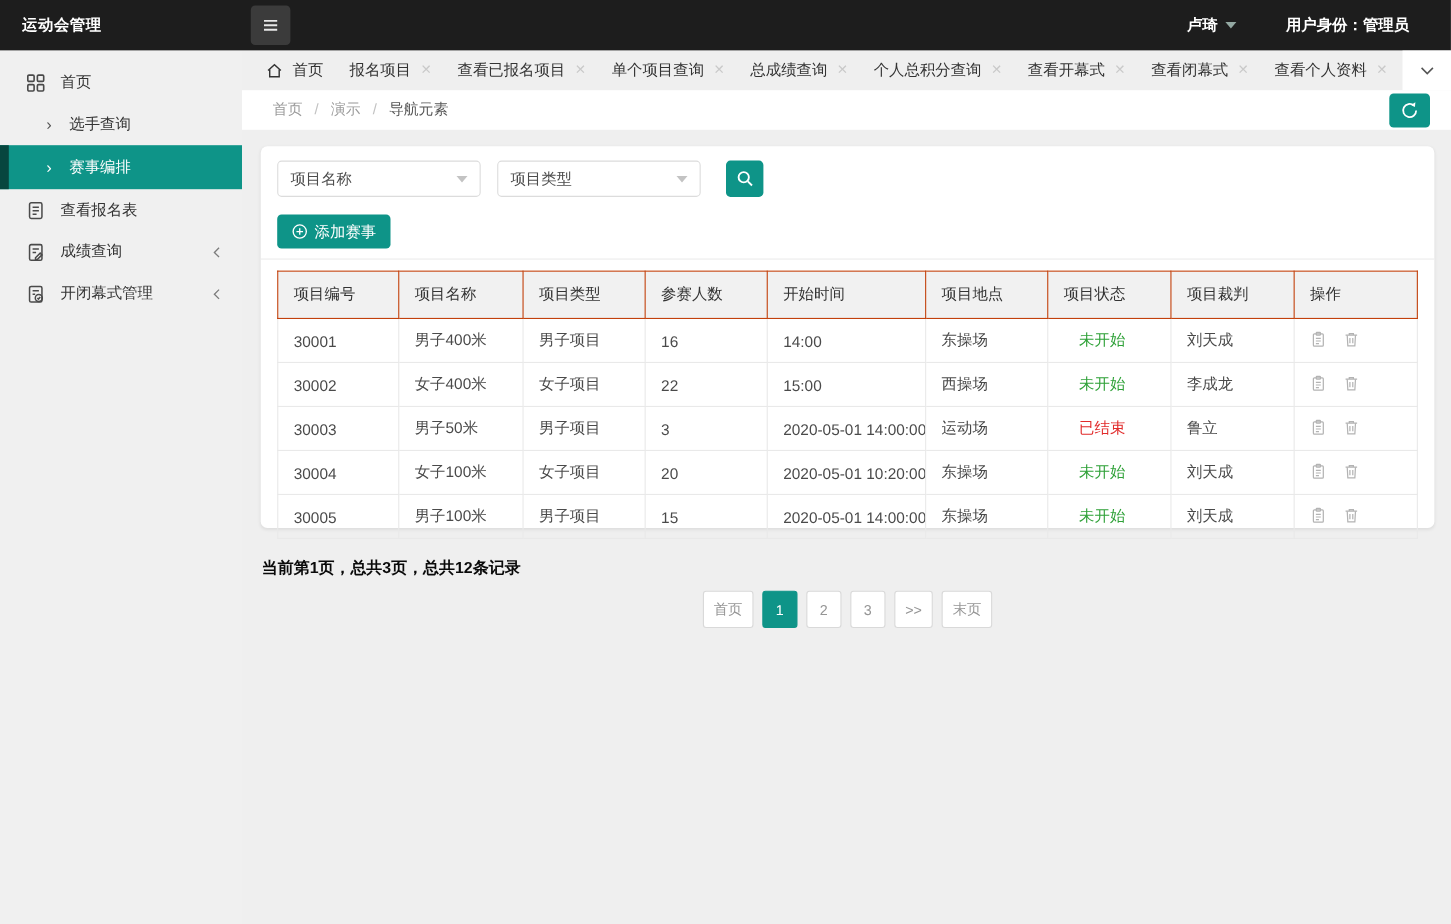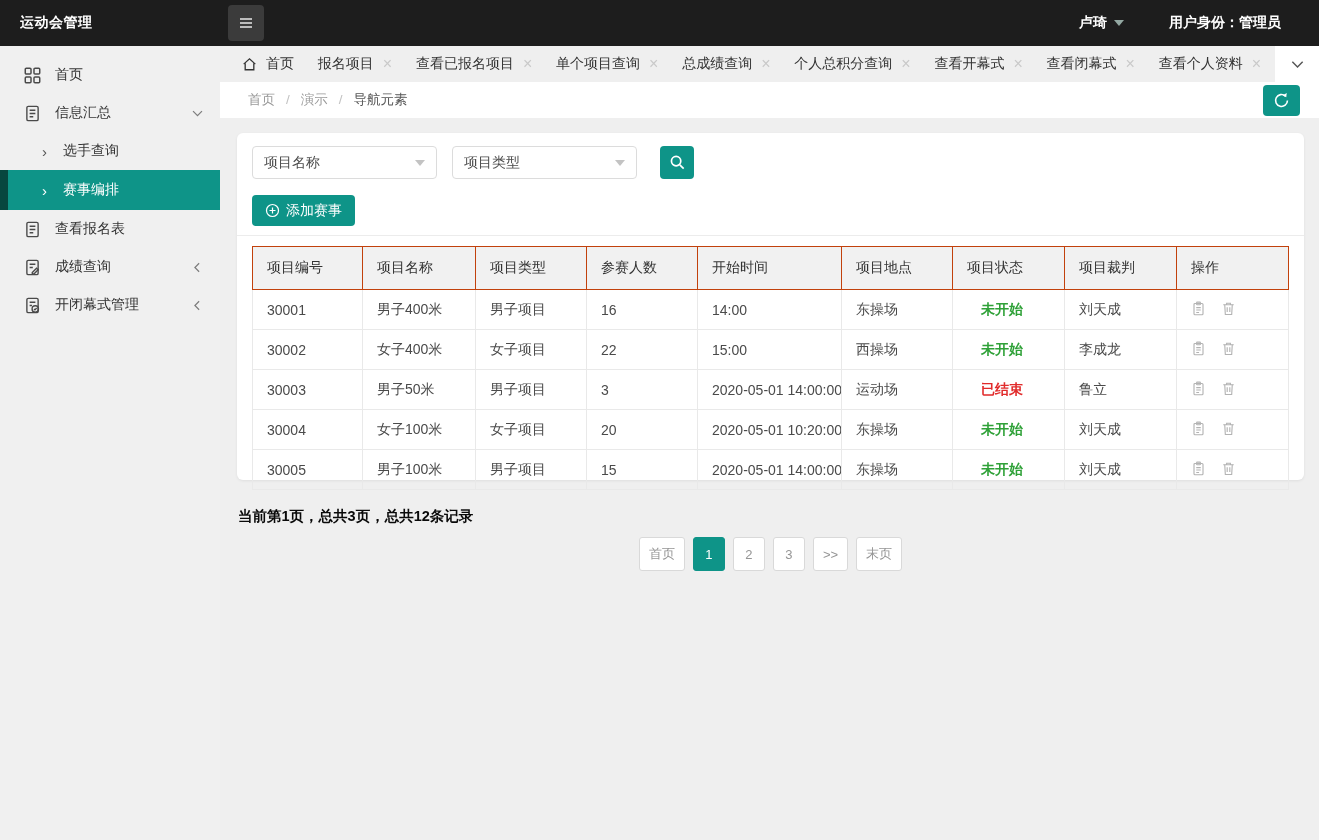--- a/index.html
+++ b/index.html
@@ -63,21 +63,21 @@
   .add-btn { margin-top:16px; height:31px; padding:0 13px; background:#0e9488; color:#fff; border:none; border-radius:4px;
              display:inline-flex; align-items:center; gap:6px; font-size:14px; }
   .add-btn svg { width:15px; height:15px; }
 
   
   .table-area { padding:10px 15px 0; }
   table { width:100%; border-collapse:collapse; table-layout:fixed; }
   th { background:#f1f1f1; color:#333; font-weight:normal; text-align:left; height:43px; padding:0 14px;
        border:1px solid #c2410c; }
   td { height:40px; padding:0 14px; border:1px solid #e9e9e9; color:#4a4a4a; white-space:nowrap; overflow:hidden; }
-  td.status { font-weight:bold;padding-left:28px; }
+  td.status { font-weight:normal;padding-left:28px; }
   td.status[data-state="pending"] { color:#2fa138; }
   td.status[data-state="ended"]   { color:#e12b2b; }
   td.ops { color:#b3b3b3; }
   td.ops .op-ic { display:inline-flex; margin-right:11px; cursor:pointer; }
   td.ops svg { width:15px; height:15px; }
 
   .page-summary { margin:17px 0 0 -14px; font-size:14.5px; font-weight:bold; color:#0a0a0a; }
 
   
   .pager { display:flex; justify-content:center; gap:8px; margin-top:11px; }
@@ -193,31 +193,20 @@
 <div class="main">
 
   <nav class="sidebar">
 
   <div class="side-item" data-active="false">
         <svg class="s-icon">
           <use href="#i-grid"></use>
         </svg>
 
         <span class="s-label">首页</span>
-
-      </div>
-      <div class="side-item" data-active="false">
-        <svg class="s-icon">
-          <use href="#i-doc"></use>
-        </svg>
-
-        <span class="s-label">信息汇总</span>
-        <svg class="chev">
-          <use href="#i-chev-down"></use>
-        </svg>
 
       </div>
       <div class="side-item" data-active="false" data-sub="true">
 
         <span class="sub-arrow">›</span>
         <span class="s-label">选手查询</span>
 
       </div>
       <div class="side-item" data-active="true" data-sub="true">
 

